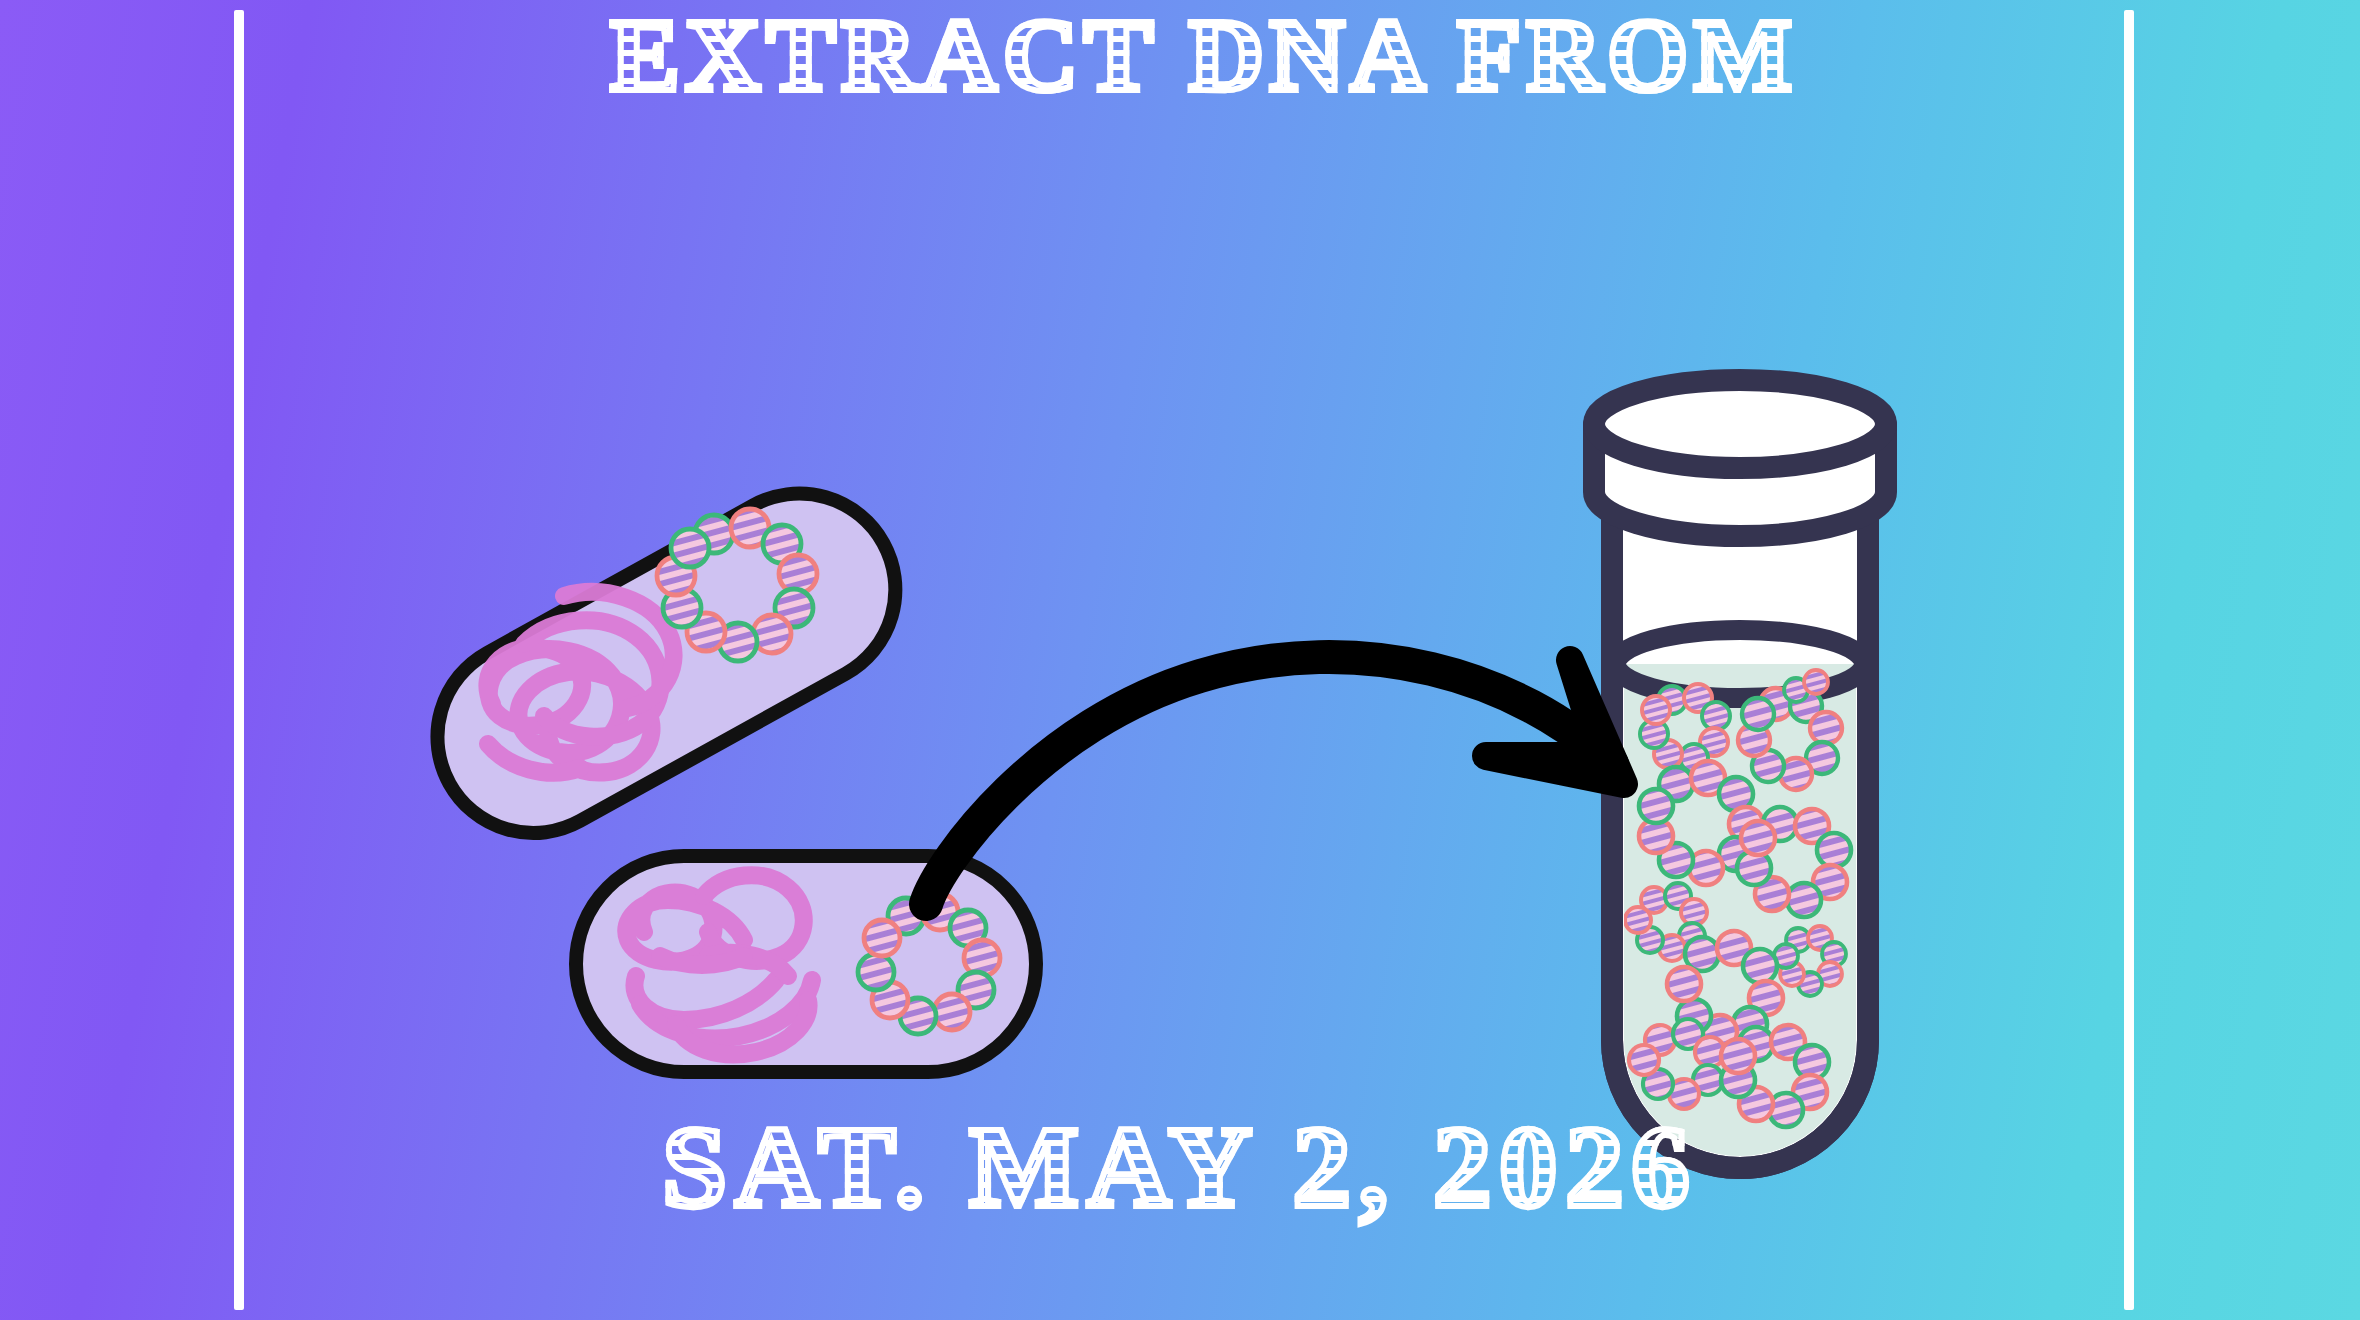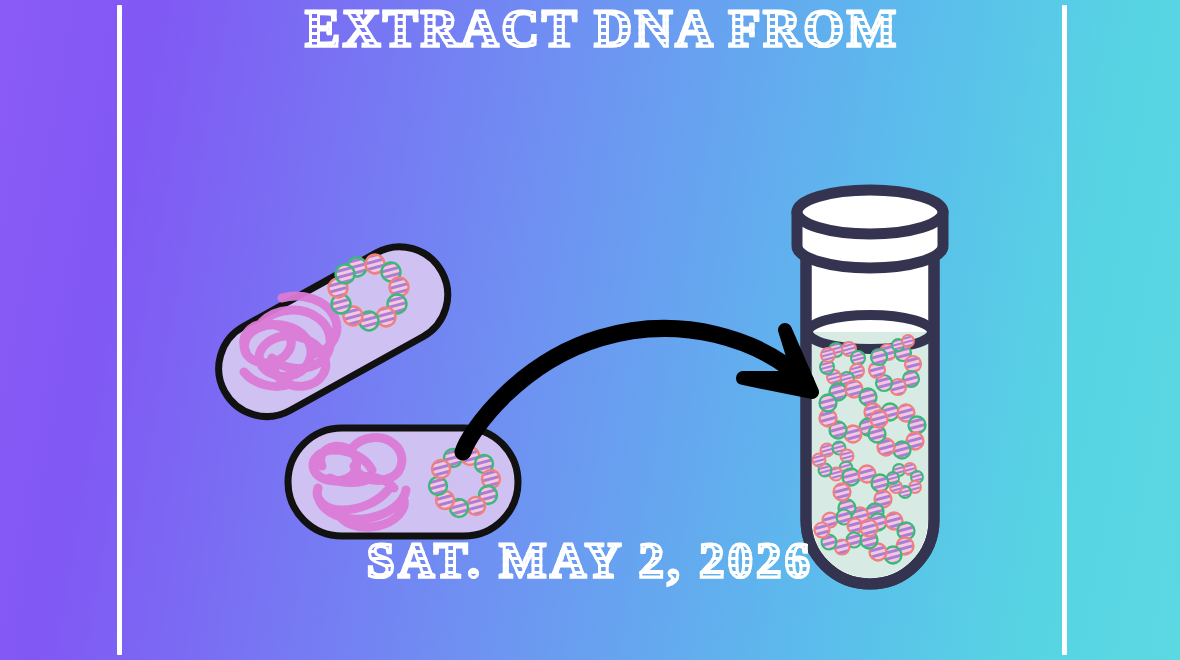--- a/index.html
+++ b/index.html
@@ -60,23 +60,23 @@
   #title-block {
     top: 4px;
     left: 0;
     font-size: 52px;
     margin-left: 12px;
   }
   #title-block .line { display: block; }
   #title-block .line2 { margin-top: 8px; }
 
   #date-block {
-    top: 536px;
+    top: 556px;
     left: 0;
-    font-size: 50px;
+    font-size: 58px;
     letter-spacing: 0.07em;
   }
 
   
   #artwork {
     position: absolute;
     inset: 0;
   }
   #artwork svg { display: block; }
 </style>

